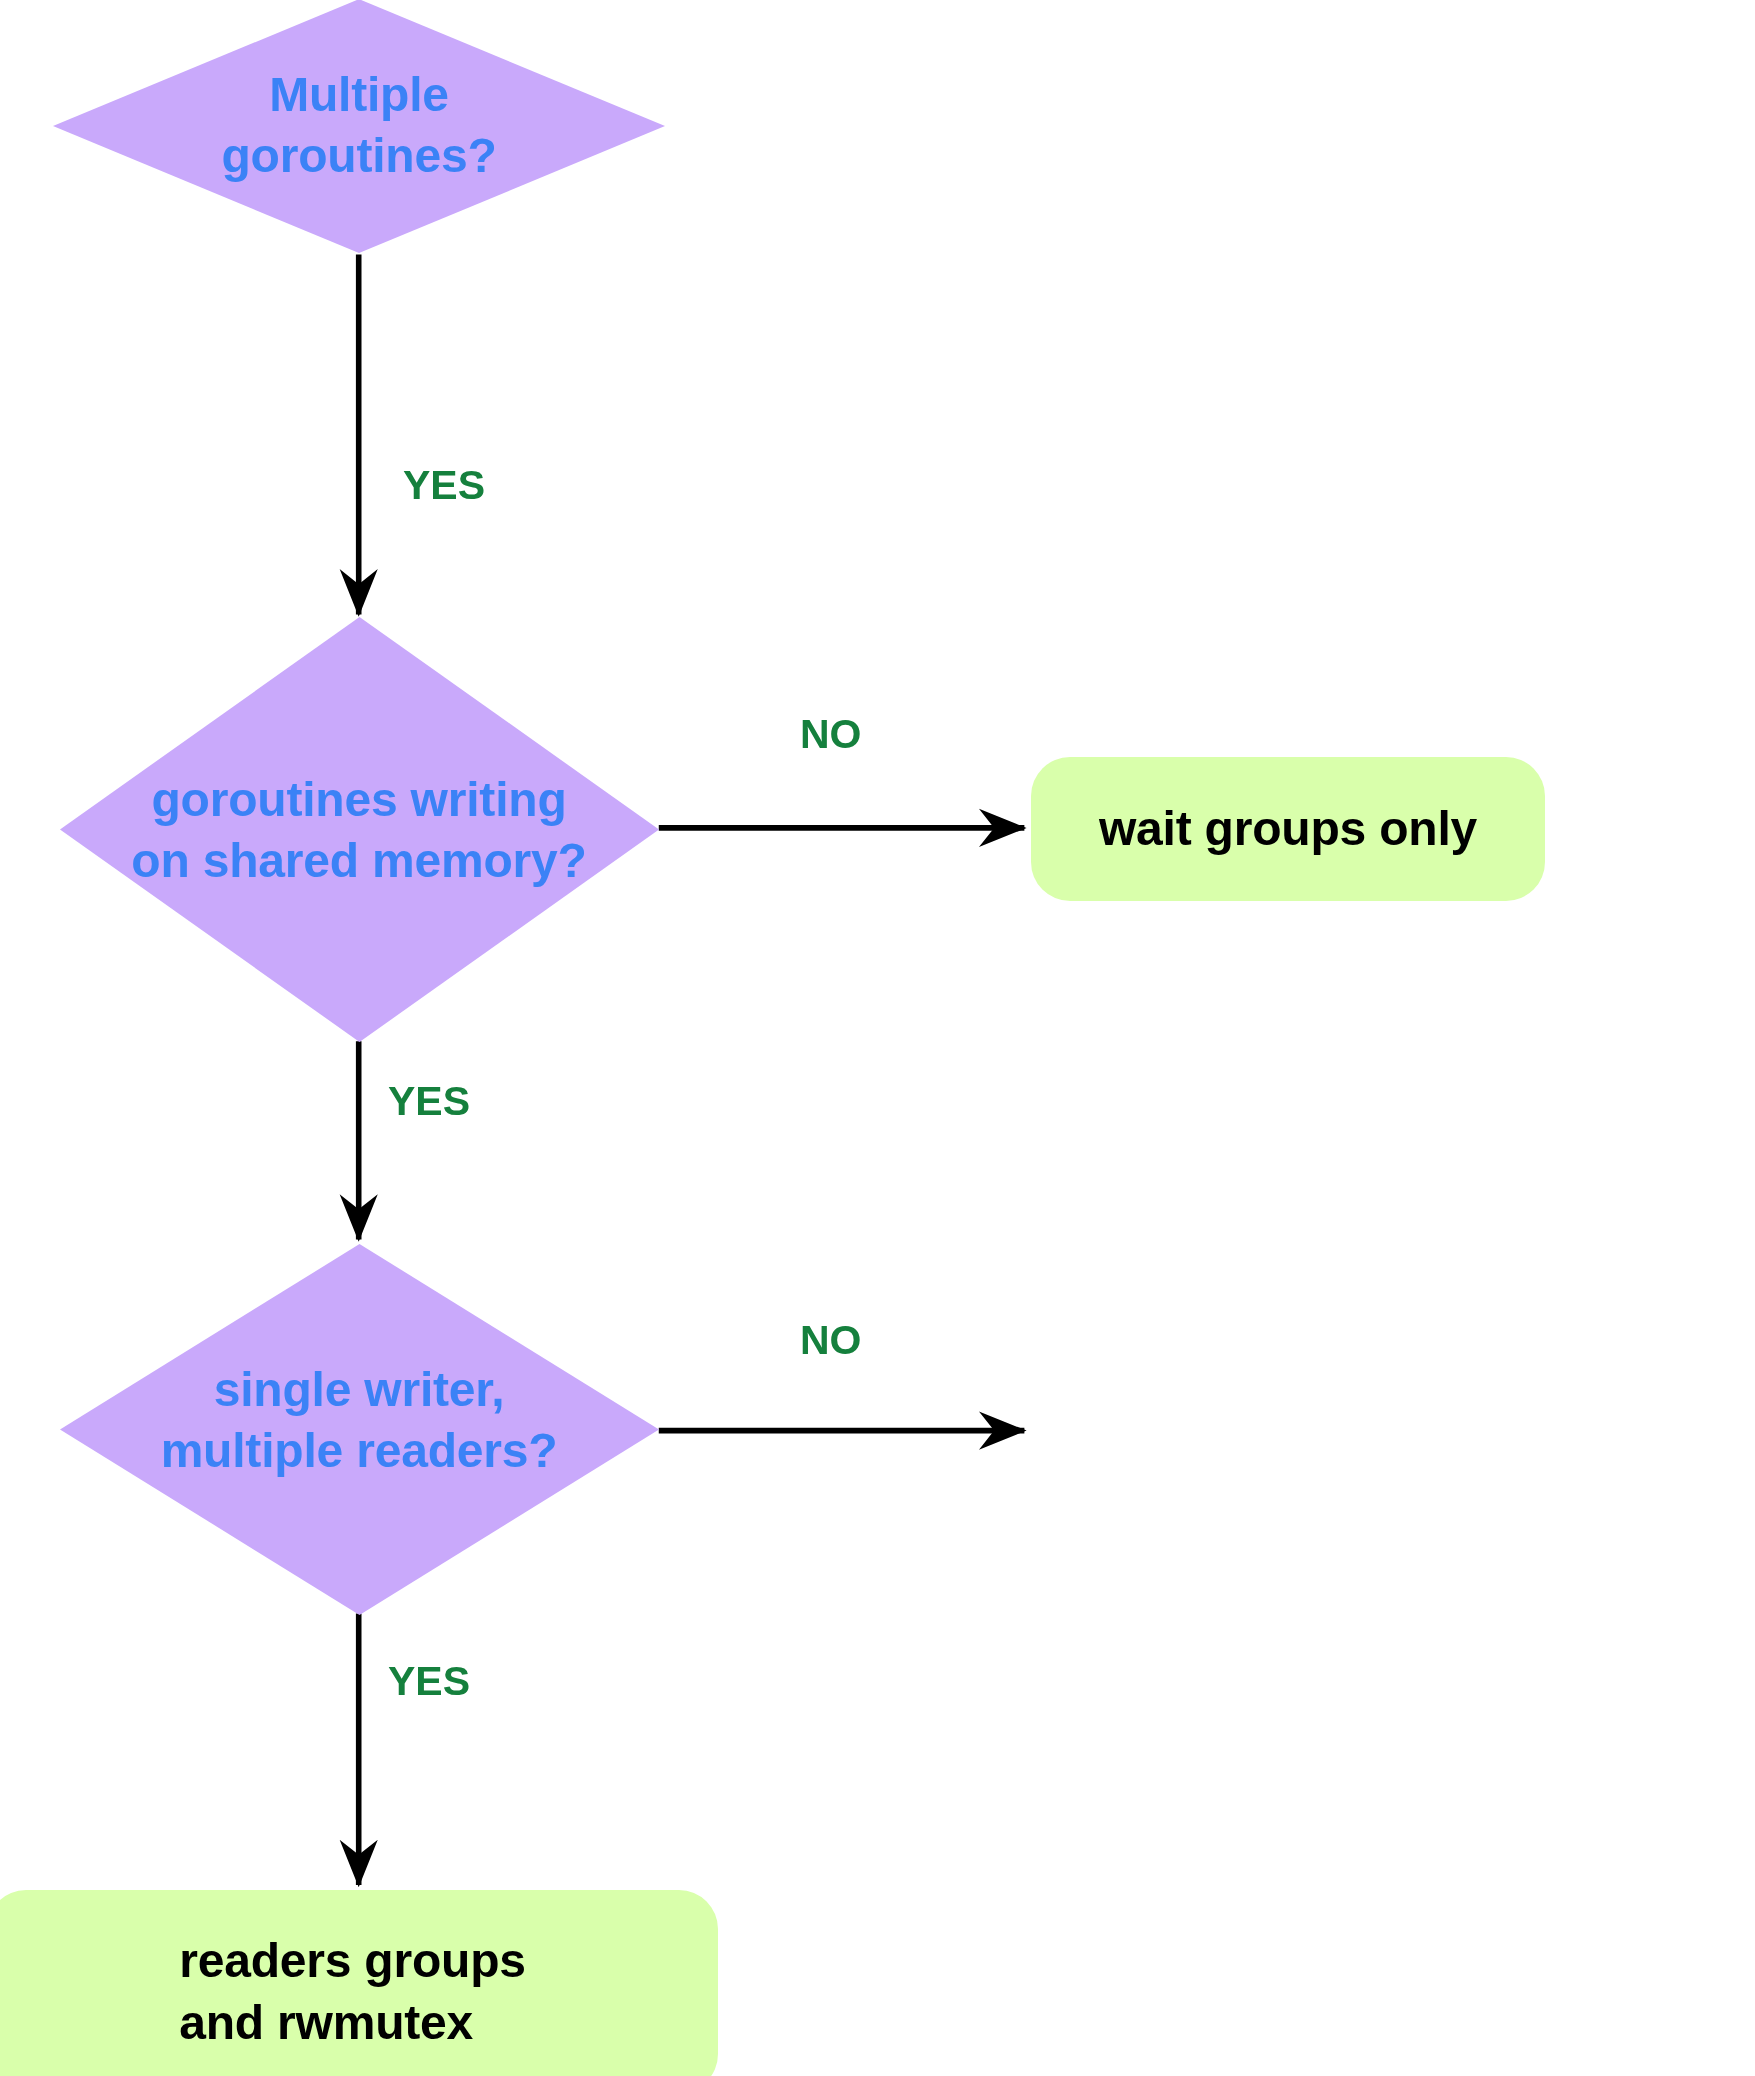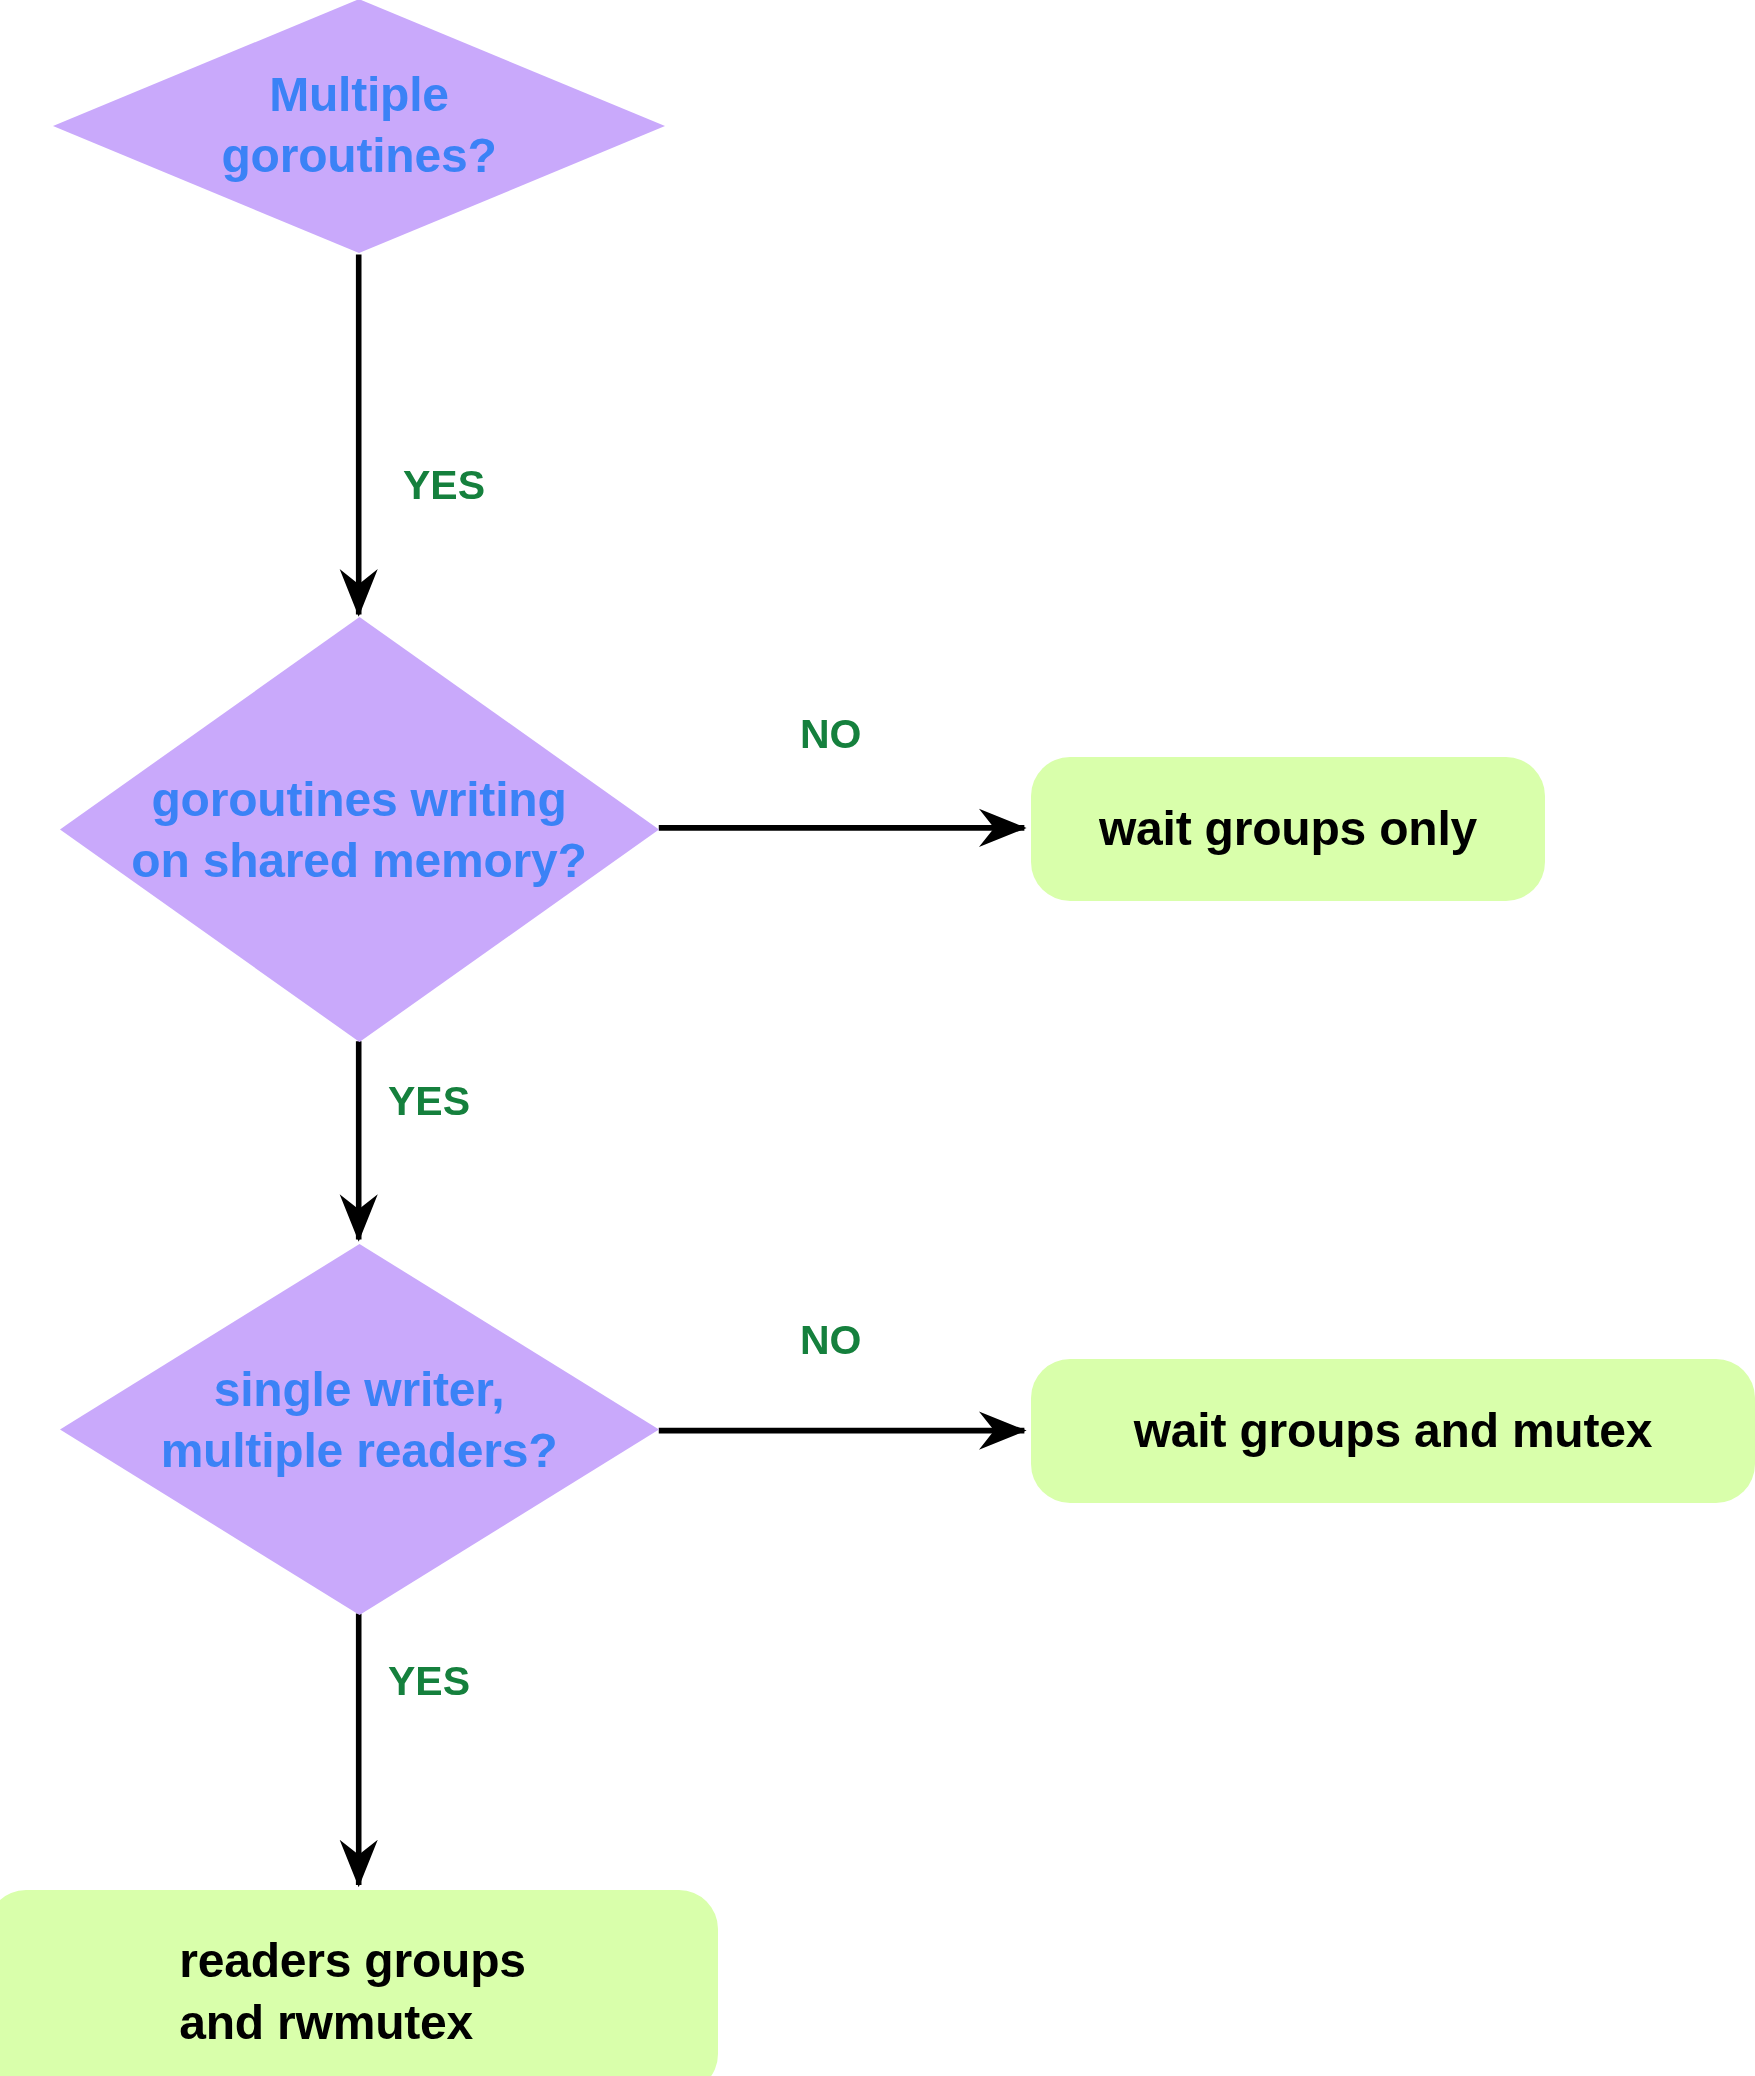--- a/index.html
+++ b/index.html
@@ -114,24 +114,20 @@
   <div class="diamond" style="left:60px; top:1244px; width:599px; height:371px; background:#c9a9fb;">
   </div>
   <div class="diamond-label" style="left:359px; top:1420px; font-size:48px; width:569px;">single writer,
 multiple readers?</div>
 
   <div class="pill" style="left:1031px; top:757px; width:514px; height:144px;
               background:#d9ffab; border-radius:39px;">
     <div class="pill-label" style="font-size:48px;">wait groups only</div>
   </div>
 
-  <div class="pill" style="left:1031px; top:1359px; width:724px; height:144px;
-              background:#d9ffab; border-radius:39px;">
-    <div class="pill-label" style="font-size:48px;">wait groups and mutex</div>
-  </div>
 
   <div class="pill" style="left:-13px; top:1890px; width:731px; height:203px;
               background:#d9ffab; border-radius:39px;">
     <div class="pill-label" style="font-size:48px;">readers groups
 and rwmutex</div>
   </div>
 
 </div>
 
 

